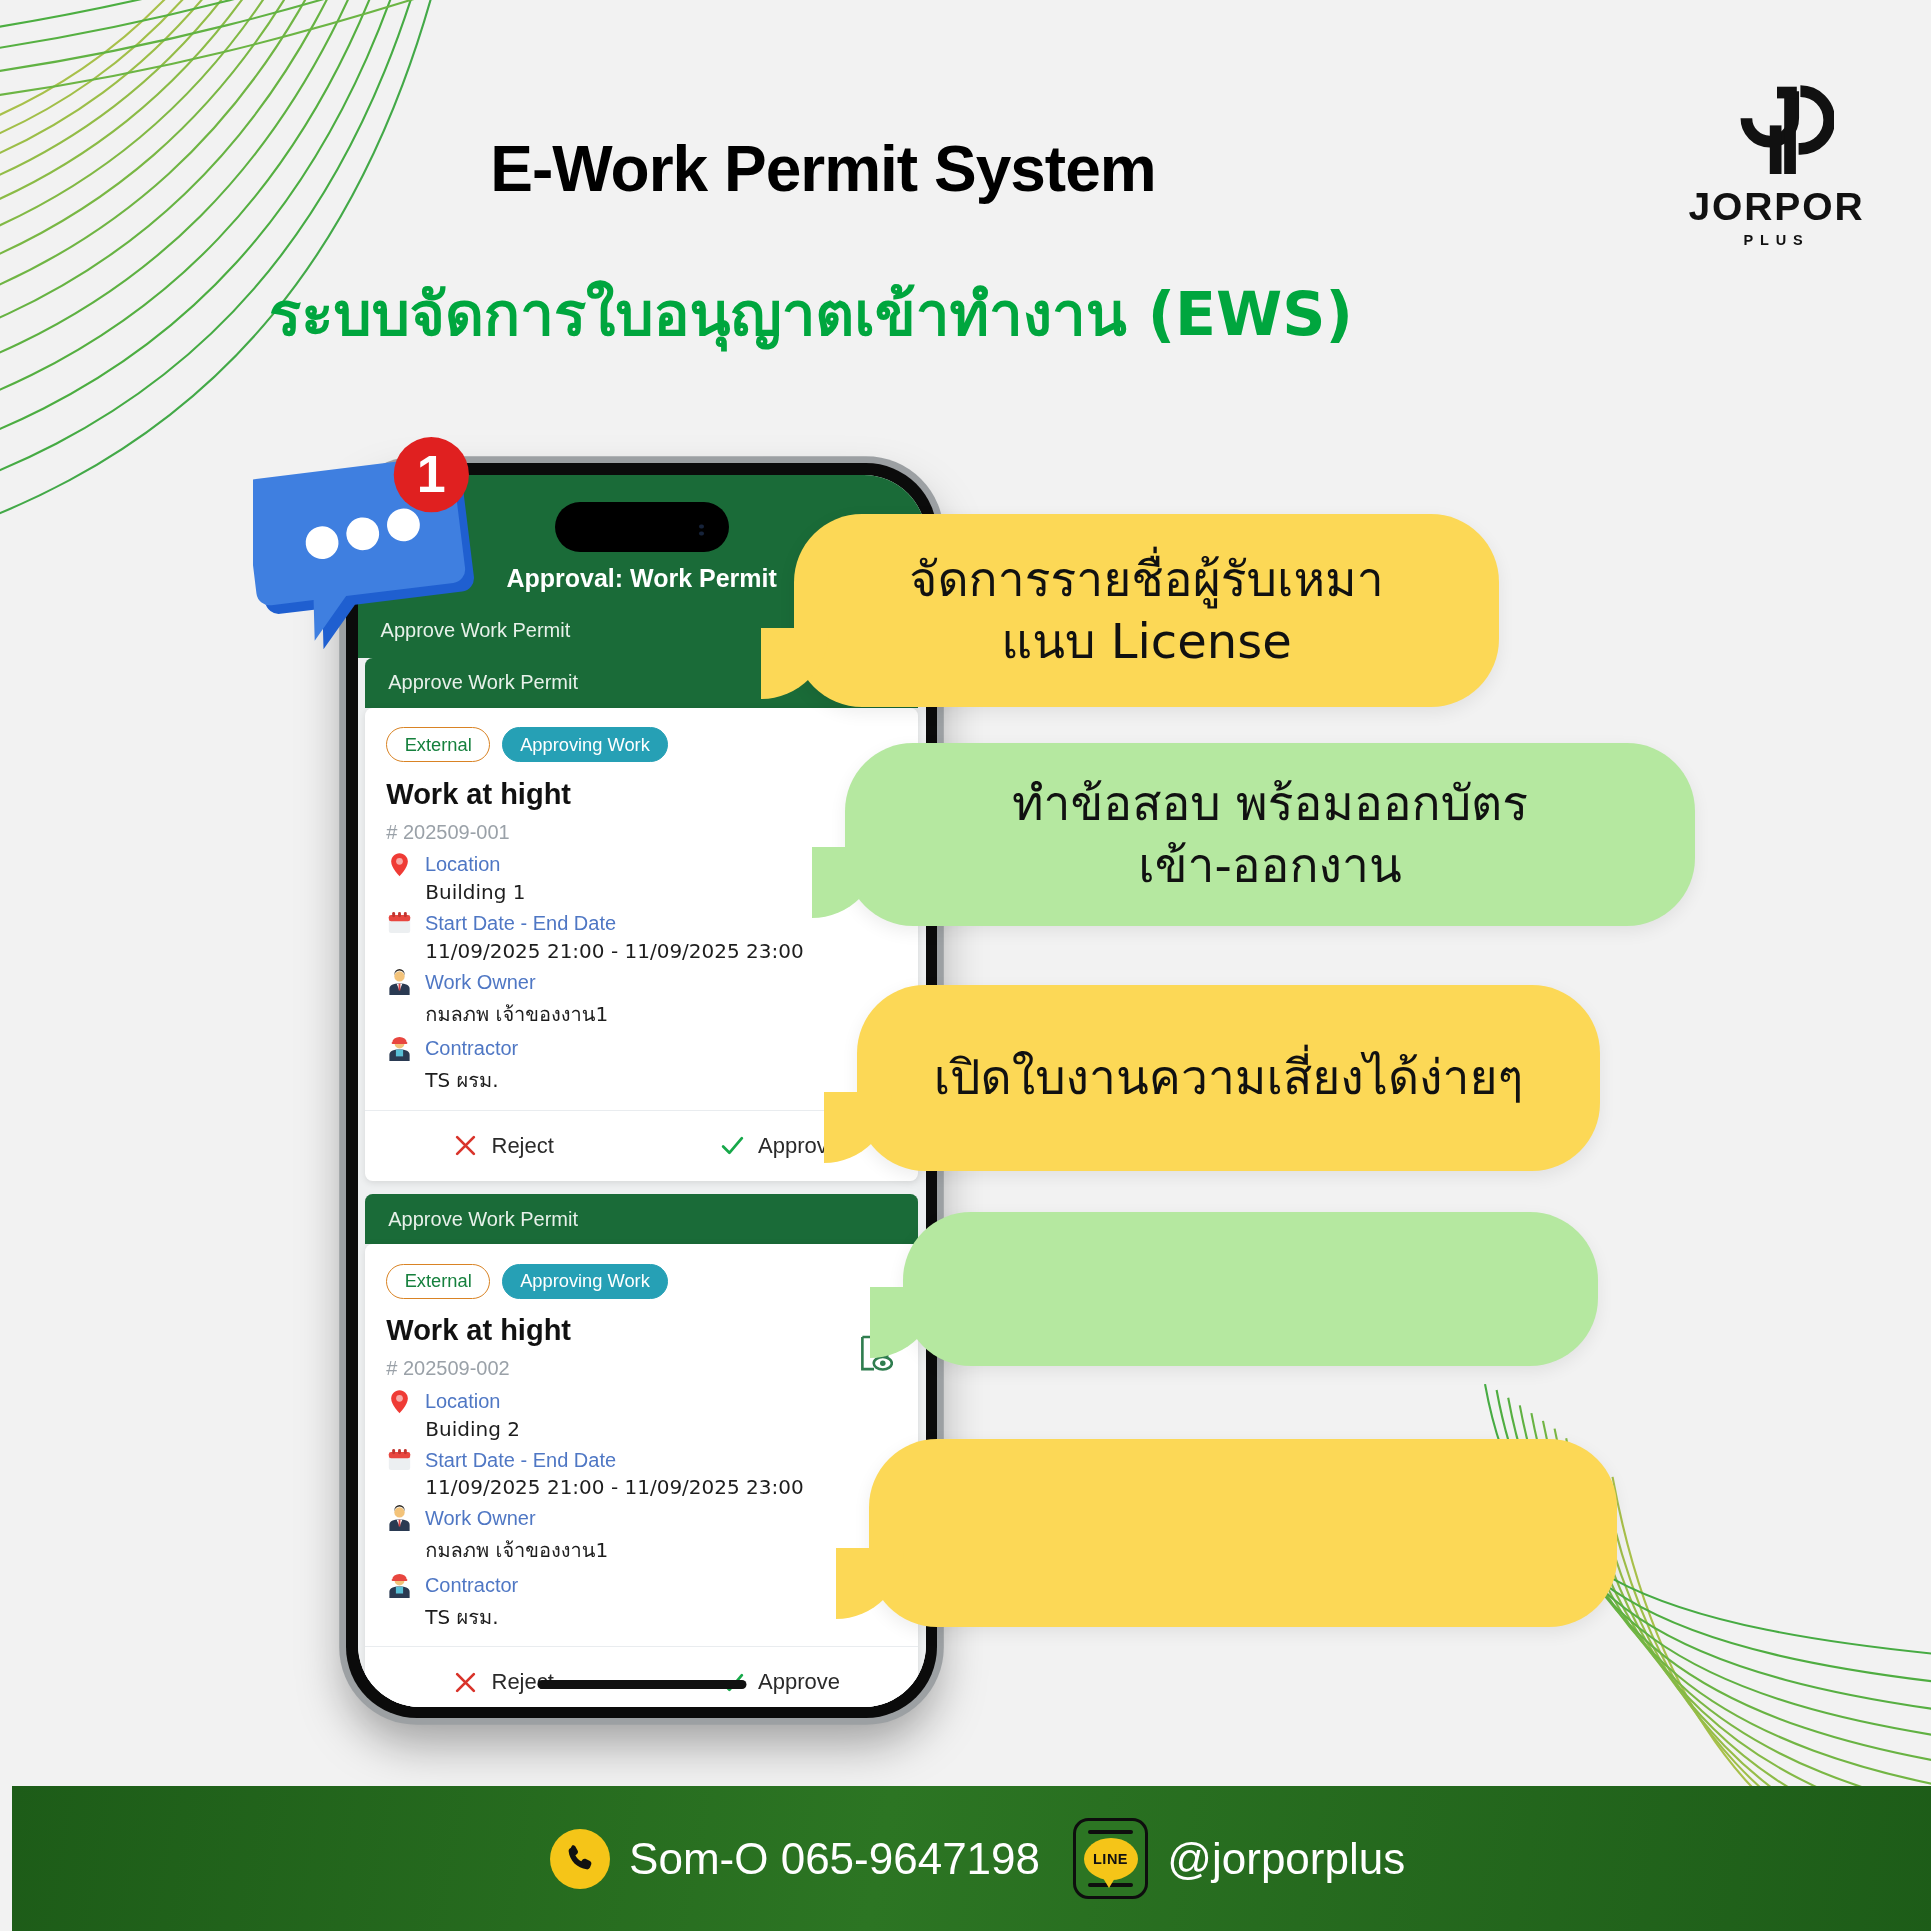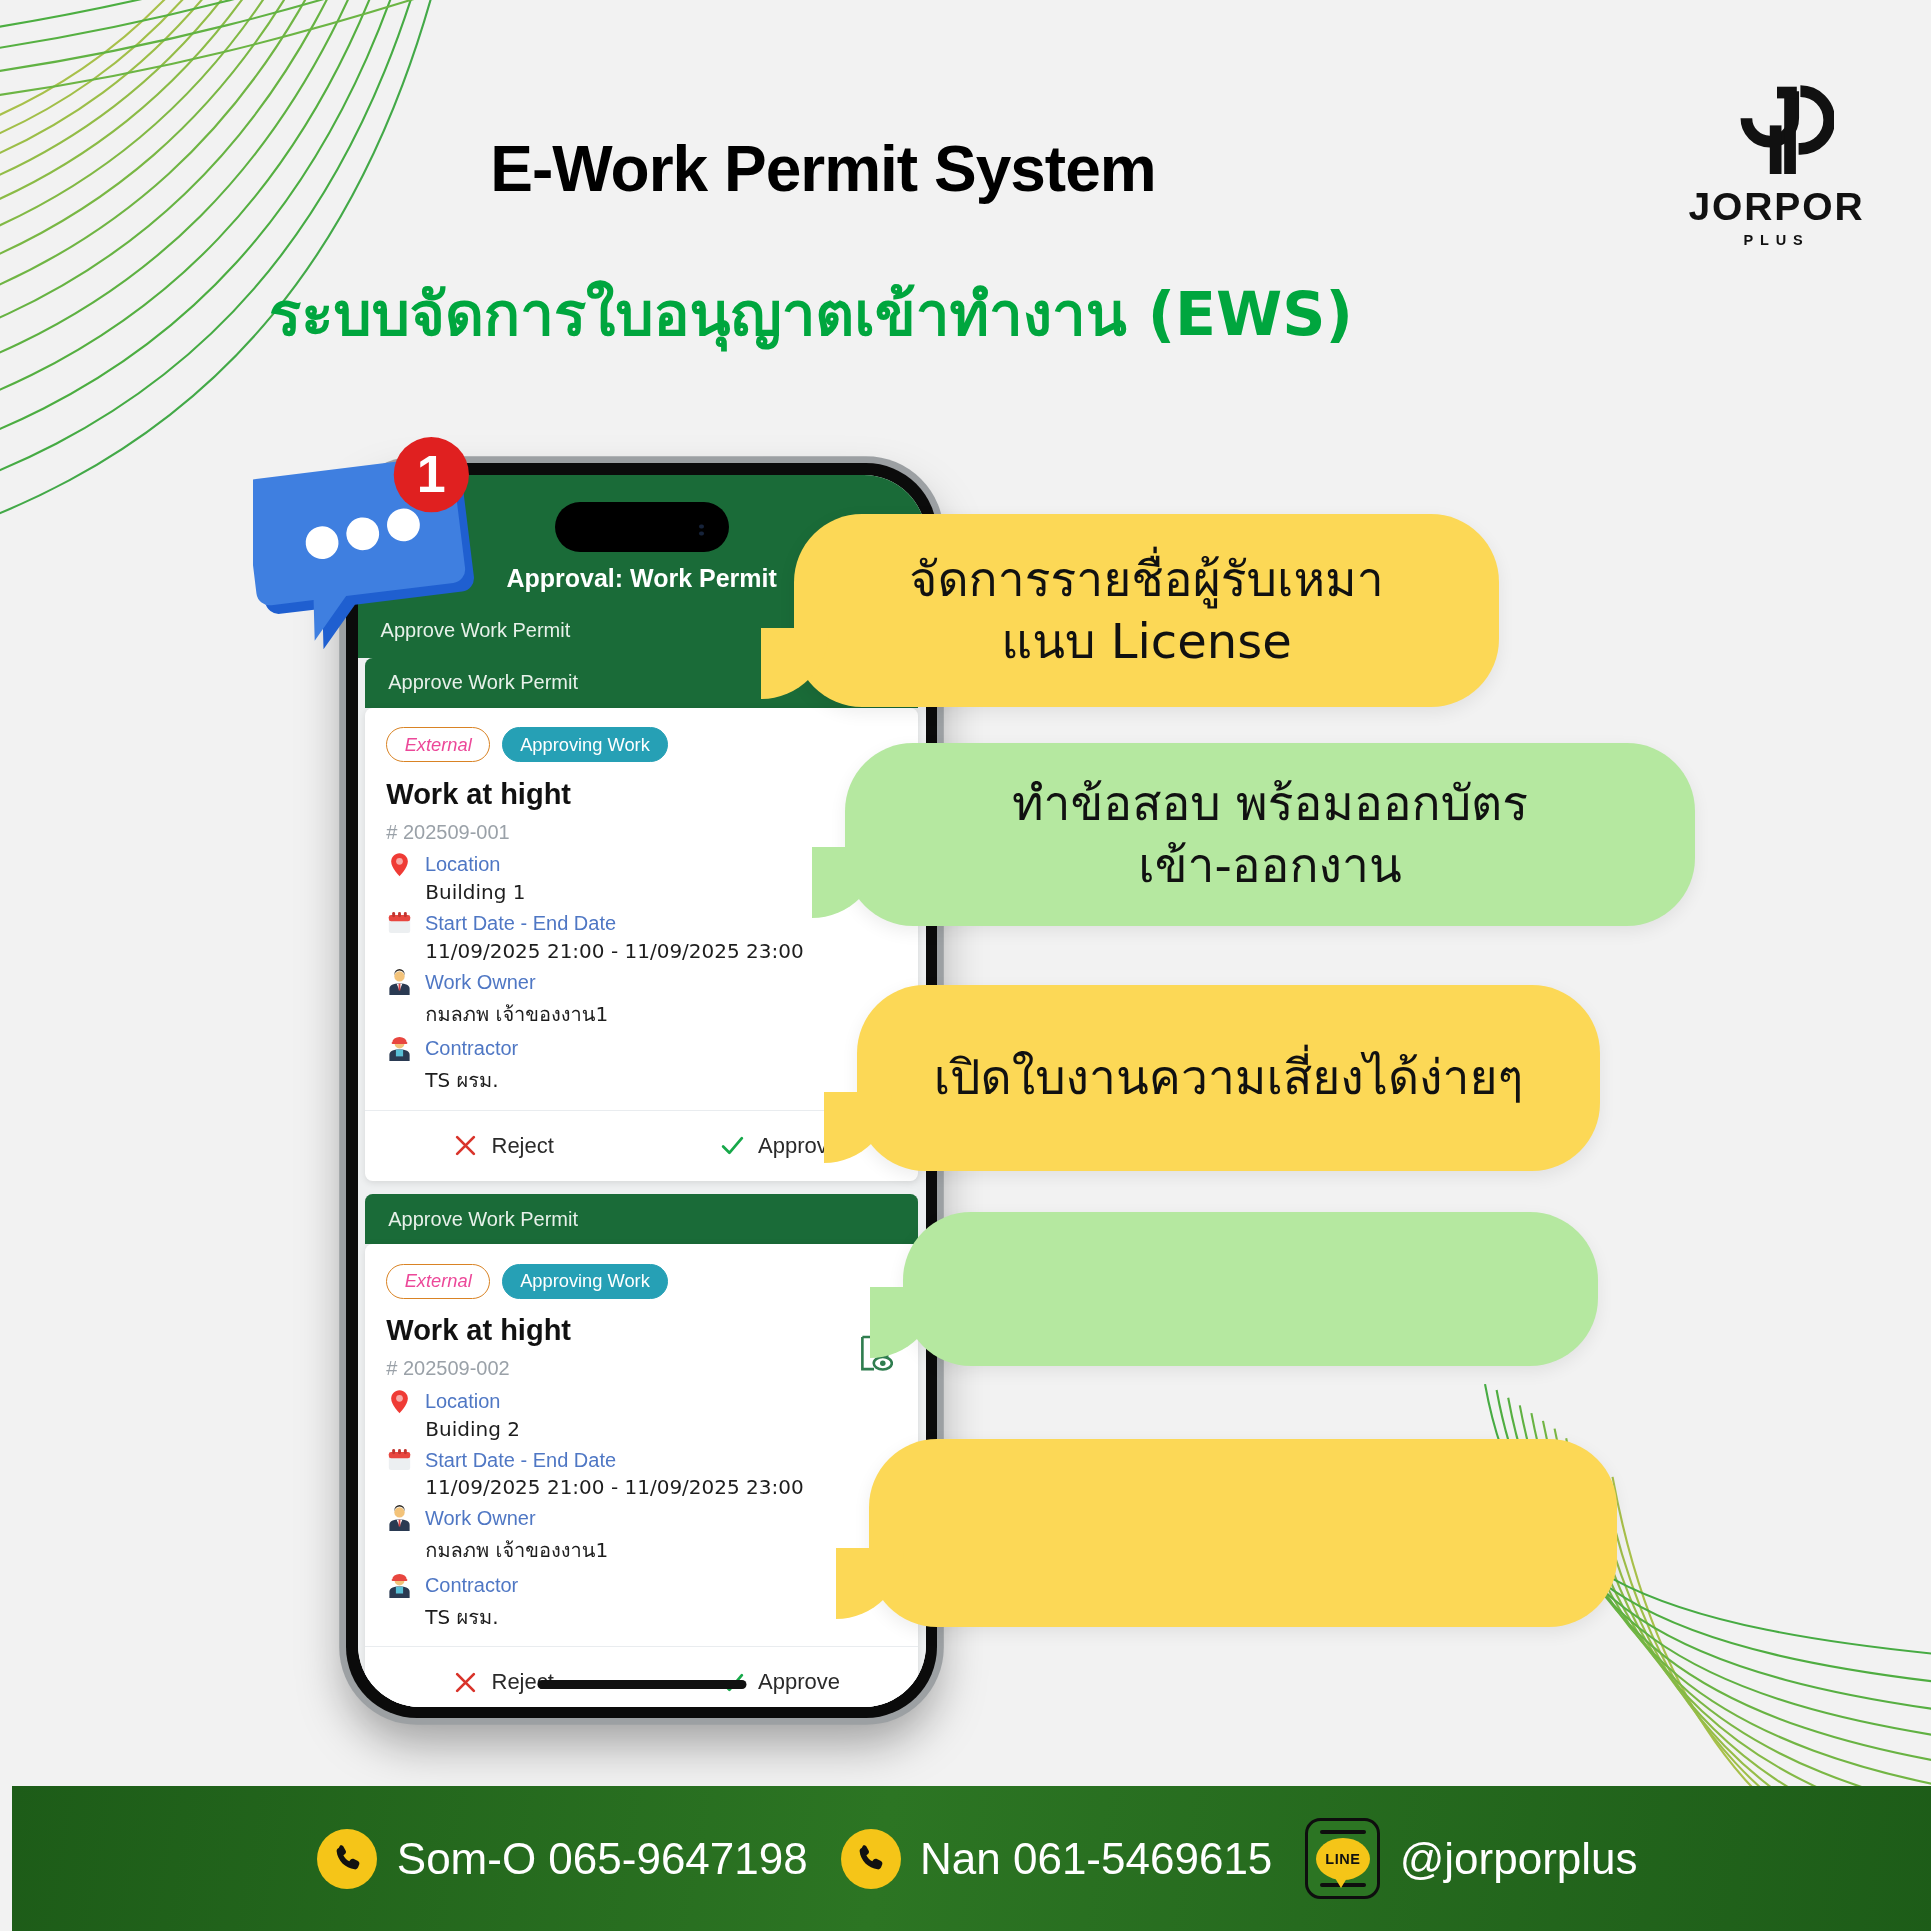--- a/index.html
+++ b/index.html
@@ -104,21 +104,21 @@
     height: 50px; display: flex; align-items: center; padding-left: 23px;
     border-radius: 7.7px 7.7px 0 0;
     margin: 0 7.7px;
     font-family: "Liberation Sans", sans-serif;
   }
   .chips { display: flex; gap: 11.6px; align-items: center; margin-bottom: 15.4px; }
   .chip {
     font-size: 18.3px; padding: 5.8px 17.4px; border-radius: 19.3px;
     font-family: "Liberation Sans", sans-serif; white-space: nowrap;
   }
-  .chip-external { color: #ec4899; border: 1.9px solid #d98324; background: #fff; font-style: italic; }
+  .chip-external { color: #15803d; border: 1.9px solid #d98324; background: #fff; }
   .chip-status { color: #fff; background: #26a0b5; border: 1.9px solid #26a0b5; }
   .card-title {
     font-size: 29px; font-weight: 700; color: #111; margin-bottom: 9.7px;
     font-family: "Liberation Sans", sans-serif;
   }
   .card-code { font-size: 20px; color: #9aa1a8; margin-bottom: 7.7px; font-family: "Liberation Sans", sans-serif; }
   .field { display: flex; align-items: center; gap: 11.6px; margin-top: 3.9px; }
   .field-ico { width: 27px; height: 27px; flex: none; display:block; }
   .field-label { font-size: 20px; color: #4f77c4; font-family: "Liberation Sans", sans-serif; }
   .field-value { font-size: 20px; color: #1d1d1d; margin: 1.9px 0 5.8px 39px; font-family: "DejaVu Sans","Liberation Sans", sans-serif; }
@@ -481,28 +481,20 @@
   <div class="footer">
     <div class="contact">
       <span class="phone-badge">
         <svg viewBox="0 0 24 24">
             <path d="M6.6,2.5 c1,-0.4 2,0 2.5,0.9 l1.6,2.9 c0.4,0.8 0.2,1.8 -0.5,2.4 l-1.2,1 c0.8,1.9 2.4,3.5 4.3,4.3 l1,-1.2 c0.6,-0.7 1.6,-0.9 2.4,-0.5 l2.9,1.6 c0.9,0.5 1.3,1.5 0.9,2.5 l-0.8,2 c-0.4,1 -1.4,1.6 -2.5,1.5 C10.4,19.2 4.8,13.6 4.1,6.8 C4,5.7 4.6,4.7 5.6,4.3 Z" fill="#111"></path>
           </svg>
       </span>
       <span class="contact-text">Som-O 065-9647198</span>
     </div>
 
-    <div class="contact">
-      <span class="phone-badge">
-        <svg viewBox="0 0 24 24">
-            <path d="M6.6,2.5 c1,-0.4 2,0 2.5,0.9 l1.6,2.9 c0.4,0.8 0.2,1.8 -0.5,2.4 l-1.2,1 c0.8,1.9 2.4,3.5 4.3,4.3 l1,-1.2 c0.6,-0.7 1.6,-0.9 2.4,-0.5 l2.9,1.6 c0.9,0.5 1.3,1.5 0.9,2.5 l-0.8,2 c-0.4,1 -1.4,1.6 -2.5,1.5 C10.4,19.2 4.8,13.6 4.1,6.8 C4,5.7 4.6,4.7 5.6,4.3 Z" fill="#111"></path>
-          </svg>
-      </span>
-      <span class="contact-text">Nan 061-5469615</span>
-    </div>
 
     <div class="contact">
       <span class="line-badge">
         <span class="bar t"></span>
         <span class="bar b"></span>
         <span class="line-bubble">
           <span>LINE</span>
         </span>
       </span>
       <span class="line-id">@jorporplus</span>

